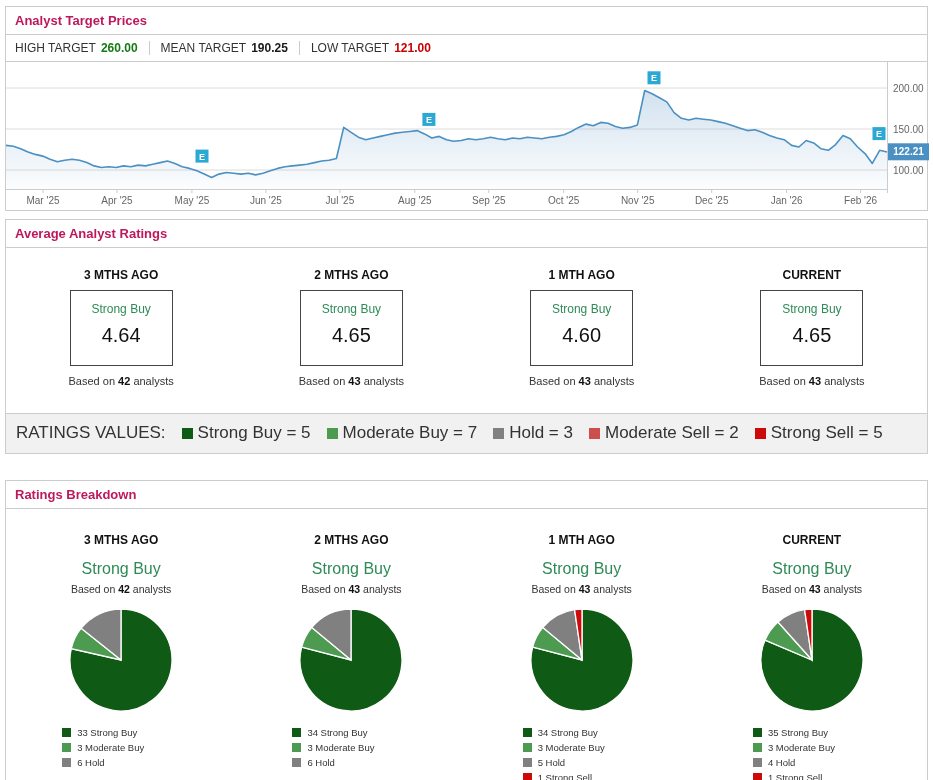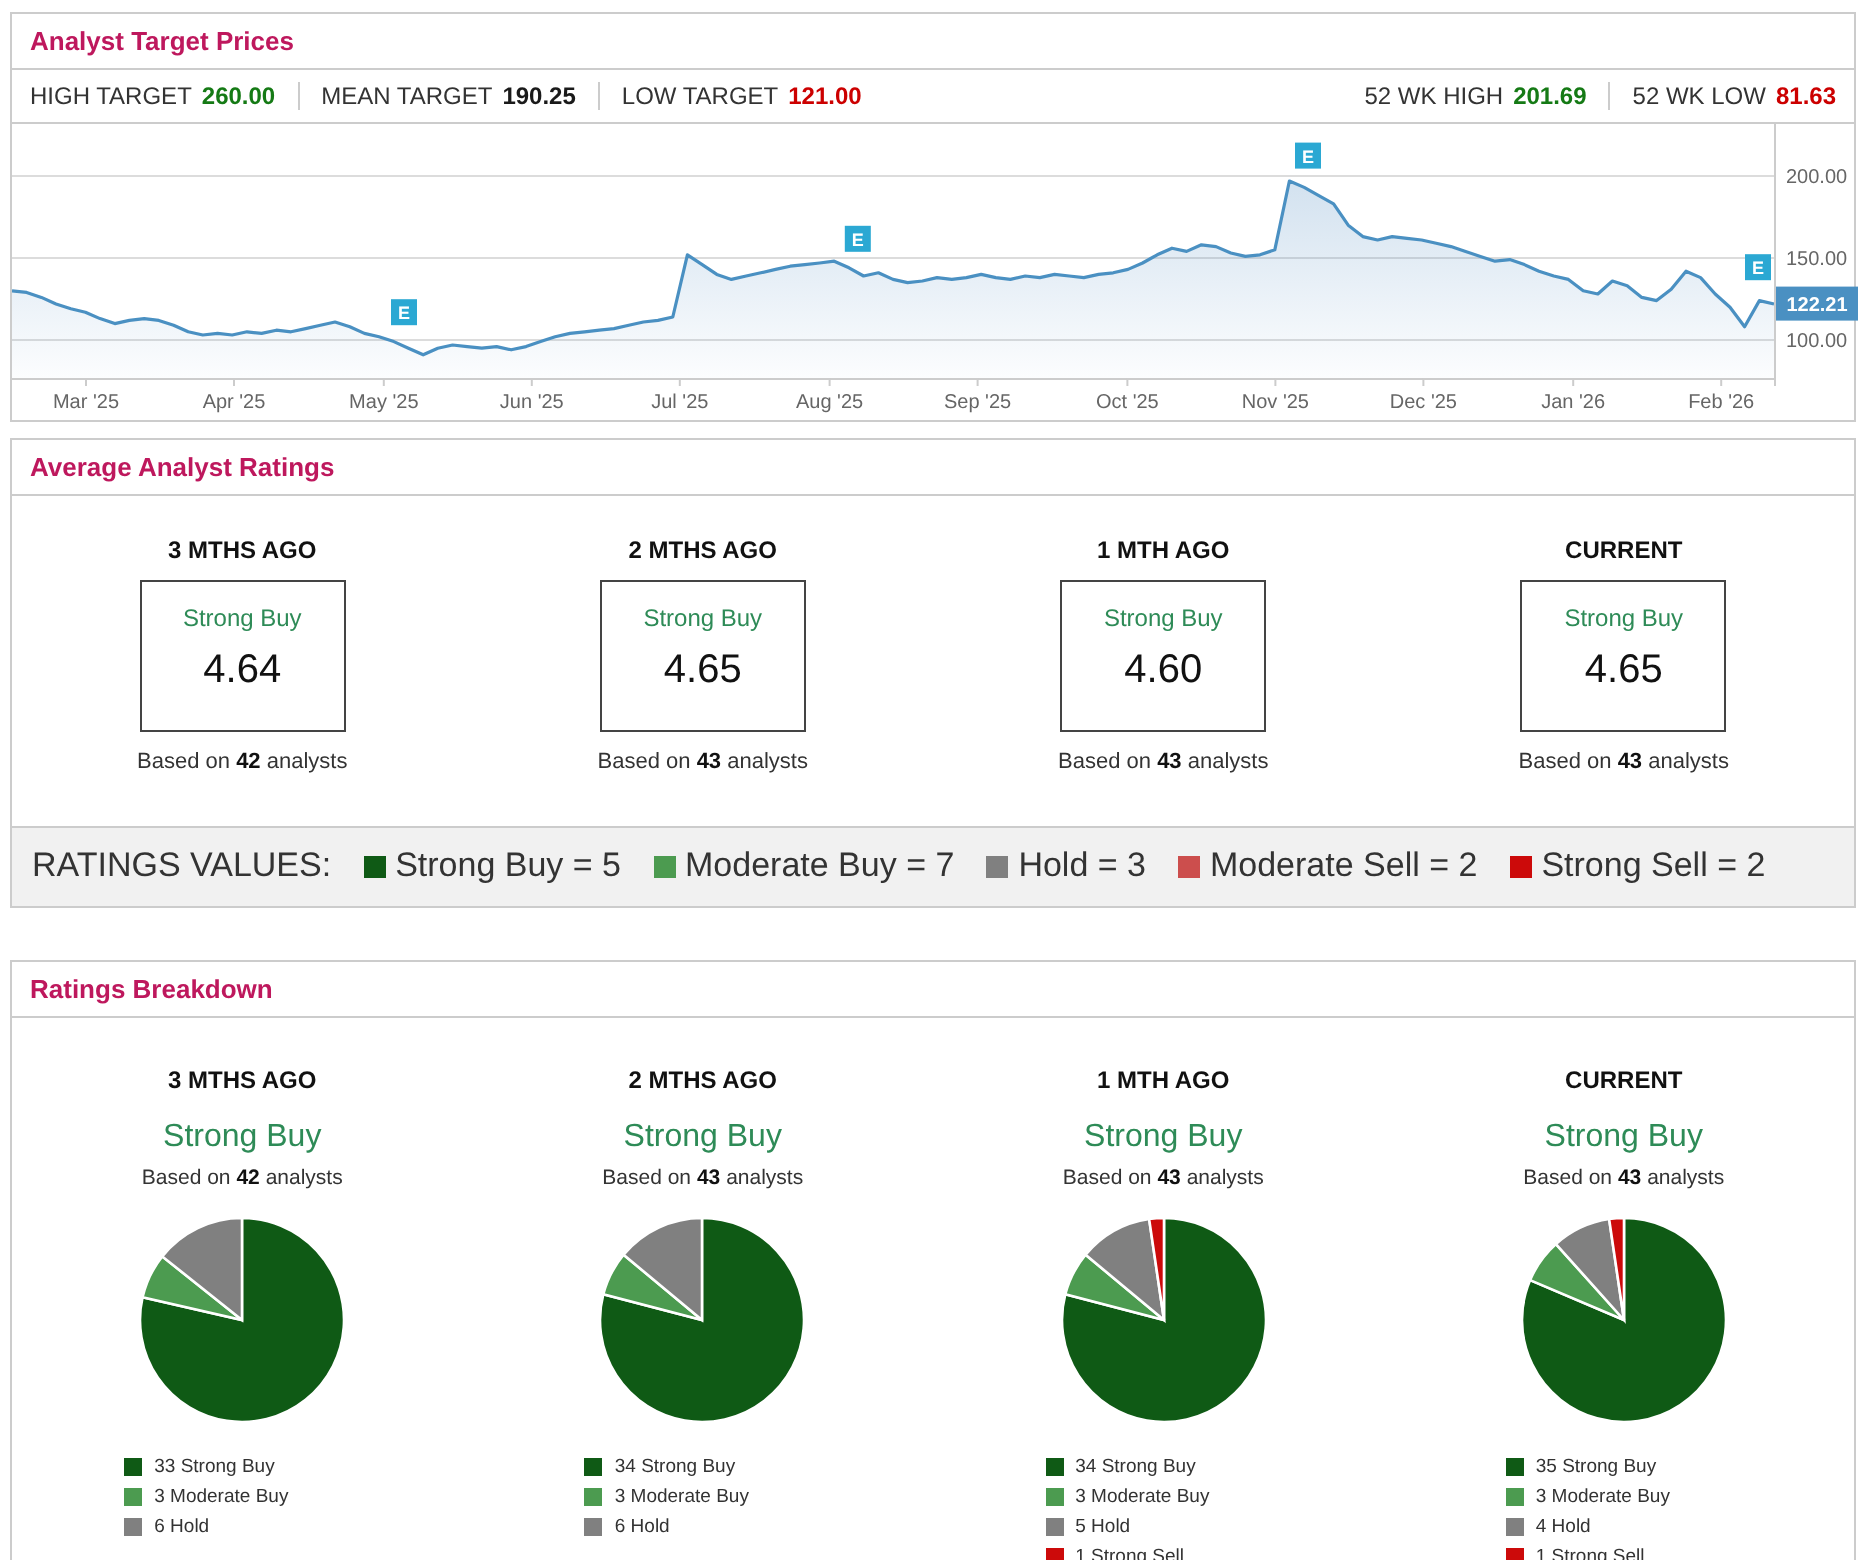--- a/index.html
+++ b/index.html
@@ -57,31 +57,20 @@
       </span>
       <span class="vsep"></span>
       <span class="stat">
         <span class="stat-label">MEAN TARGET</span>
         <span class="stat-value" style="color: rgb(26, 26, 26);">190.25</span>
       </span>
       <span class="vsep"></span>
       <span class="stat">
         <span class="stat-label">LOW TARGET</span>
         <span class="stat-value" style="color: rgb(204, 0, 0);">121.00</span>
-      </span>
-    </div>
-    <div class="stats-group">
-      <span class="stat">
-        <span class="stat-label">52 WK HIGH</span>
-        <span class="stat-value" style="color: rgb(21, 122, 21);">201.69</span>
-      </span>
-      <span class="vsep"></span>
-      <span class="stat">
-        <span class="stat-label">52 WK LOW</span>
-        <span class="stat-value" style="color: rgb(204, 0, 0);">81.63</span>
       </span>
     </div>
   </div>
   <div class="chart-wrap">
     <svg id="price-chart-svg" width="923" height="148">
         <defs>
           <linearGradient id="ag" x1="0" y1="0" x2="0" y2="1">
             <stop offset="0" stop-color="rgba(96,150,199,0.28)"></stop>
             <stop offset="1" stop-color="rgba(96,150,199,0.02)"></stop>
           </linearGradient>
@@ -189,21 +178,21 @@
           <span class="leg-sq" style="background:#4c9b50"></span>
           <span>Moderate Buy = 7</span>
         </span><span class="leg-item">
           <span class="leg-sq" style="background:#808080"></span>
           <span>Hold = 3</span>
         </span><span class="leg-item">
           <span class="leg-sq" style="background:#cc4e4d"></span>
           <span>Moderate Sell = 2</span>
         </span><span class="leg-item">
           <span class="leg-sq" style="background:#cc0a0a"></span>
-          <span>Strong Sell = 2</span>
+          <span>Strong Sell = 5</span>
         </span></span>
   </div>
 </section>
 
 <section class="panel" id="panel-breakdown">
   <h2 class="panel-header">Ratings Breakdown</h2>
   <div class="bd-body">
     <div class="bd-col">
       <div class="period-label">3 MTHS AGO</div>
       <div class="bd-rating" style="color: rgb(46, 139, 87);">Strong Buy</div>

